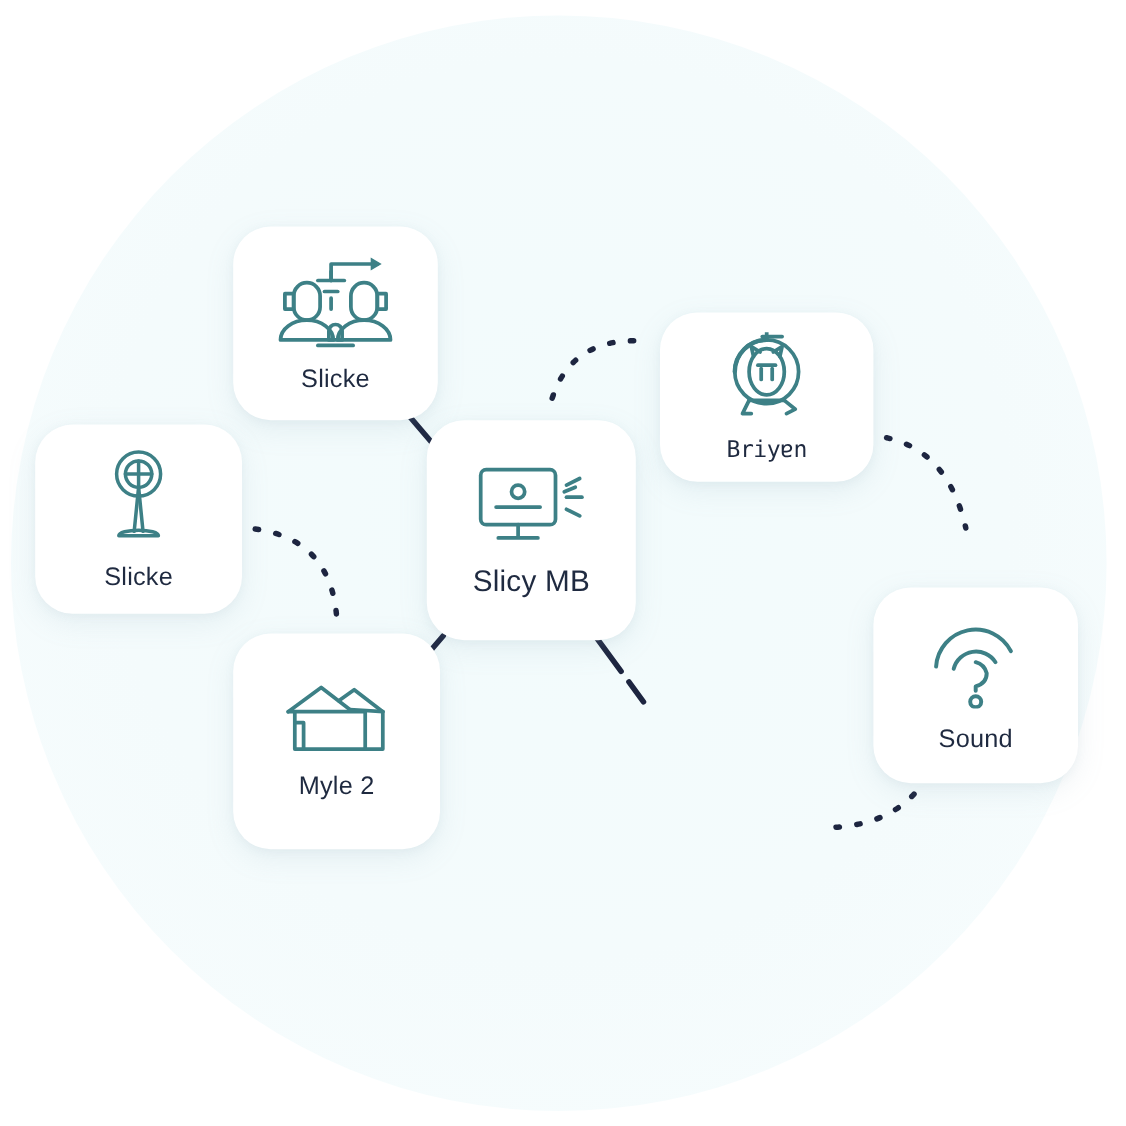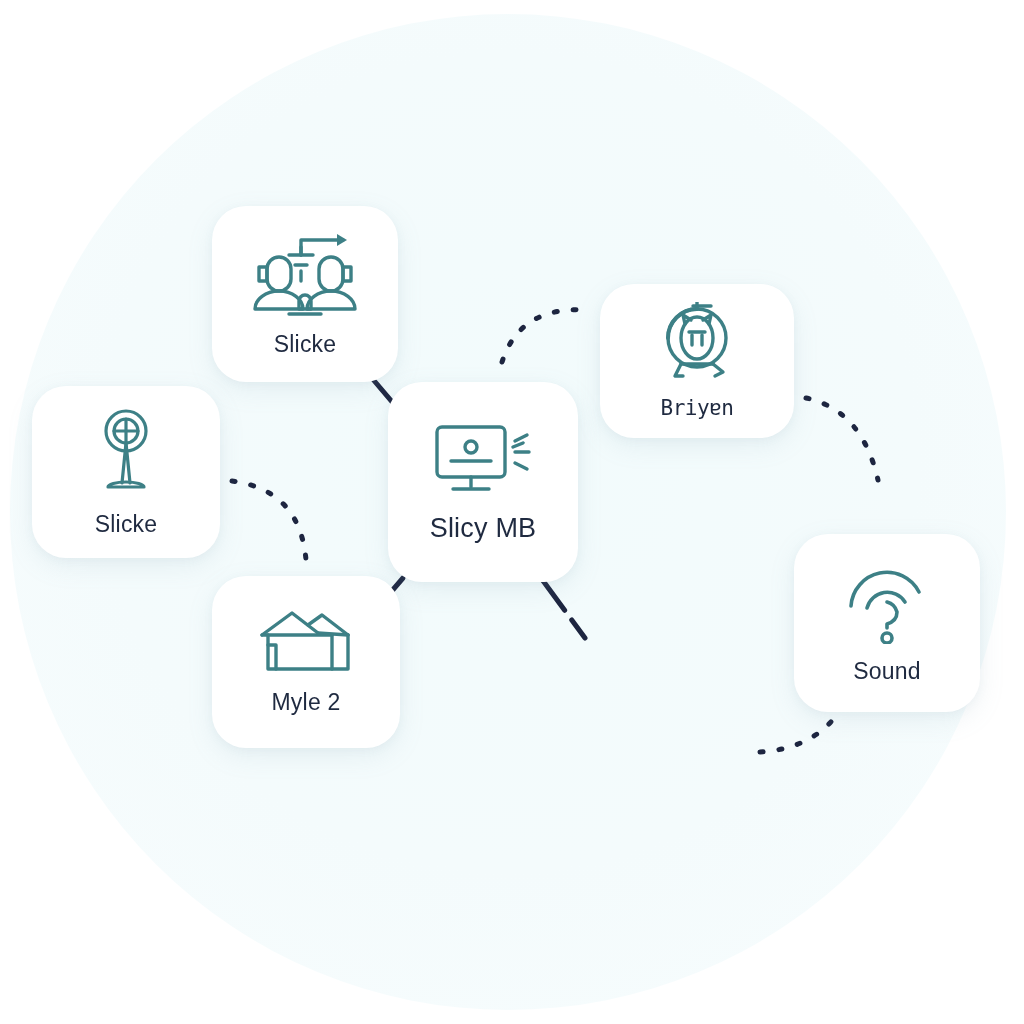--- a/index.html
+++ b/index.html
@@ -164,21 +164,21 @@
       <svg width="84" height="82" viewBox="0 0 84 82" xmlns="http://www.w3.org/2000/svg" fill="none" stroke="#3d8086" stroke-width="3.6" stroke-linecap="round" stroke-linejoin="round">
         <path d="M6 44 a36 36 0 0 1 68 -14"></path>
         <path d="M22 46 a21 21 0 0 1 38 -6"></path>
         <path d="M42 40 a14 14 0 0 1 10 10 q0 9 -10 12 L42 66"></path>
         <circle cx="42" cy="76" r="5"></circle>
       </svg>
     </span>
     <span class="card-label">Sound</span>
   </div>
 
-  <div class="card card-myle" style="left:212px; top:576px; width:188px; height:172px;">
+  <div class="card card-myle" style="left:212px; top:576px; width:188px; height:196px;">
     <span class="card-icon">
       <svg width="96" height="66" viewBox="0 0 96 66" xmlns="http://www.w3.org/2000/svg" fill="none" stroke="#3d8086" stroke-width="3.4" stroke-linecap="round" stroke-linejoin="round">
         <path d="M4 26 L34 4 L60 24"></path>
         <path d="M4 26 L74 26"></path>
         <path d="M50 16 L64 6 L90 26"></path>
         <path d="M60 24 L90 26"></path>
         <path d="M10 26 L10 60 L90 60 L90 26"></path>
         <path d="M74 26 L74 60"></path>
         <path d="M10 36 L18 36 L18 60"></path>
       </svg>

